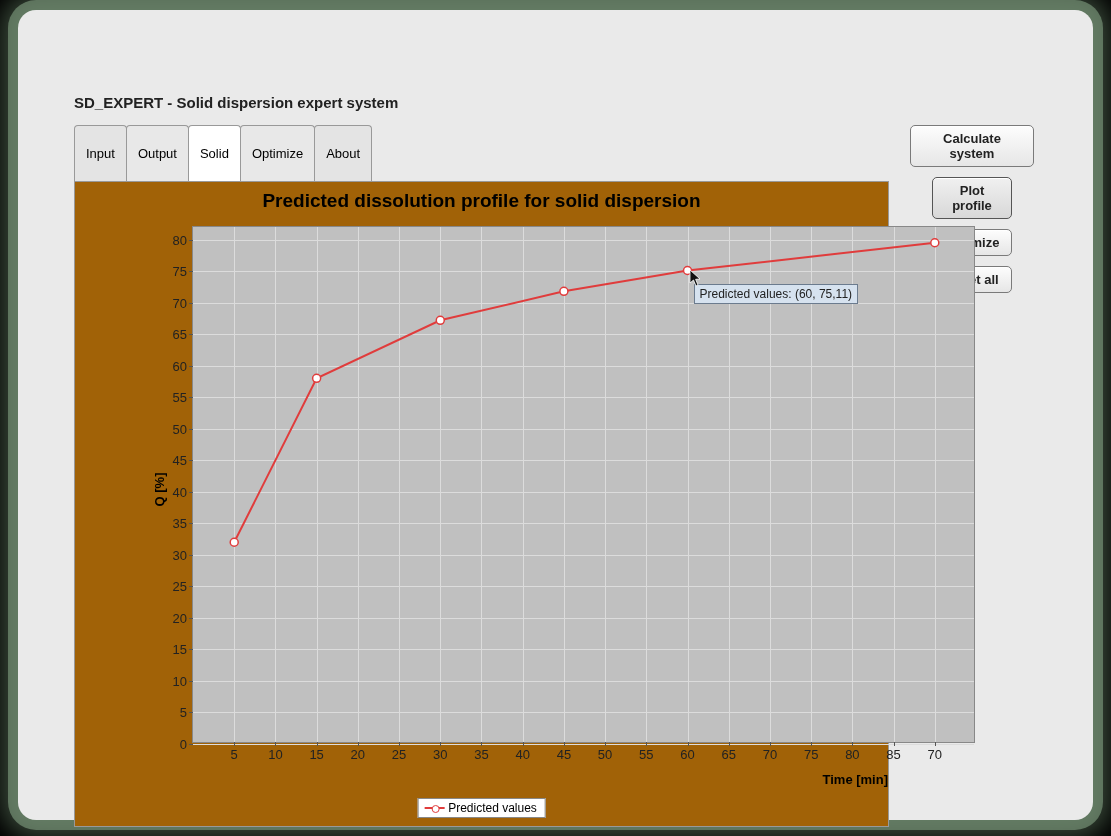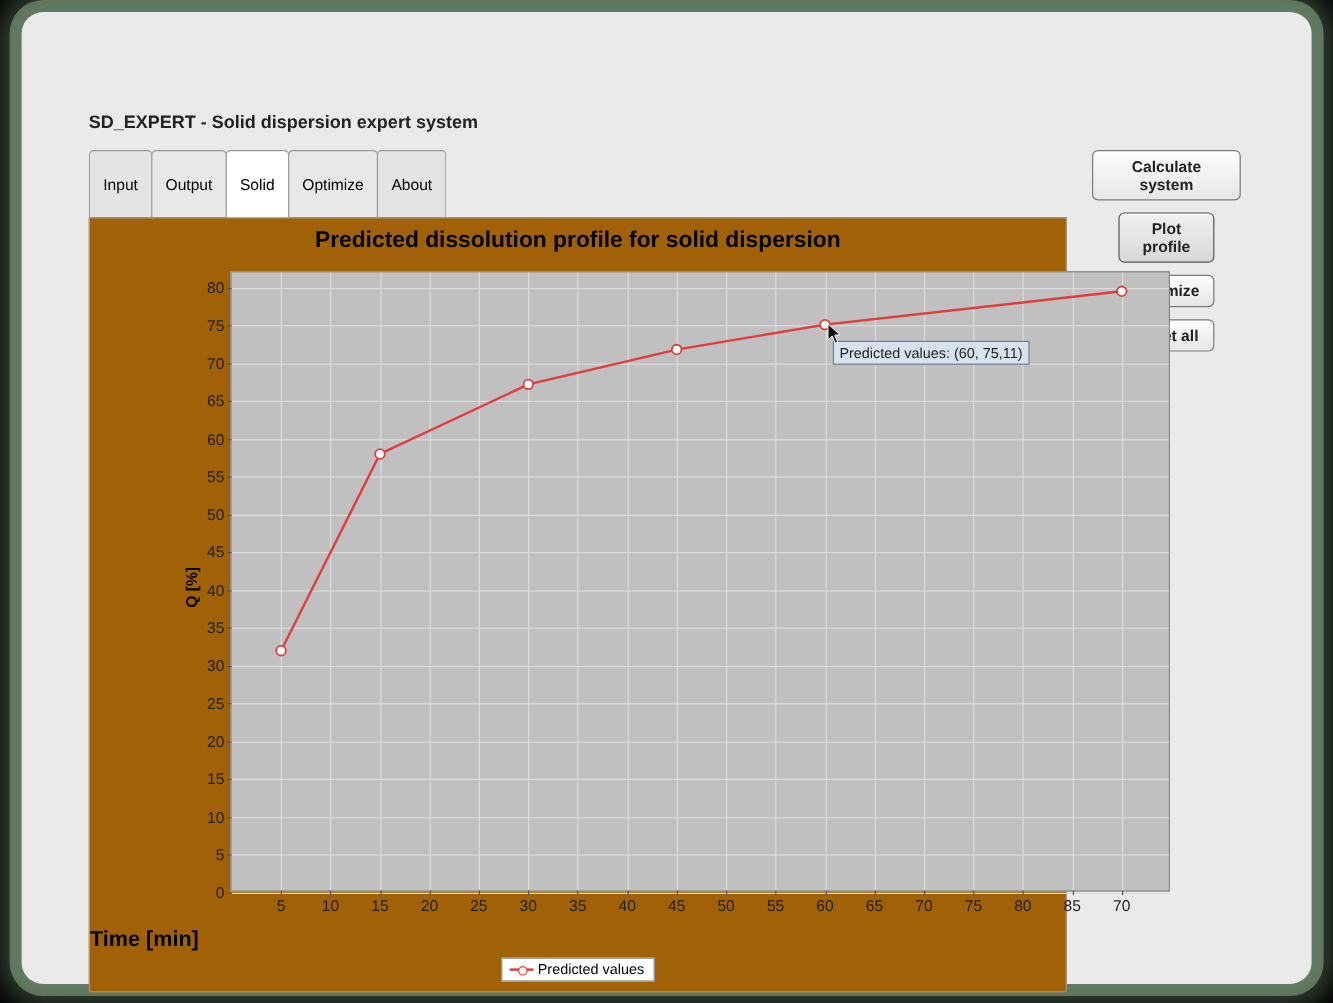--- a/index.html
+++ b/index.html
@@ -161,22 +161,22 @@
     position:absolute;
     left:68px; top:300px;
     transform:rotate(-90deg);
     font-size:13px;
     font-weight:bold;
   }
   .xlabel {
     position:absolute;
     left:0; right:0;
     top:590px;
-    text-align:left;
-    font-size:18px;
+    text-align:right;
+    font-size:13px;
     font-weight:bold;
   }
   .legend {
     position:absolute;
     left:50%; transform:translateX(-50%);
     bottom:8px;
     border:1px solid #888;
     background:#fff;
     padding:2px 8px 2px 6px;
     font-size:12px;

